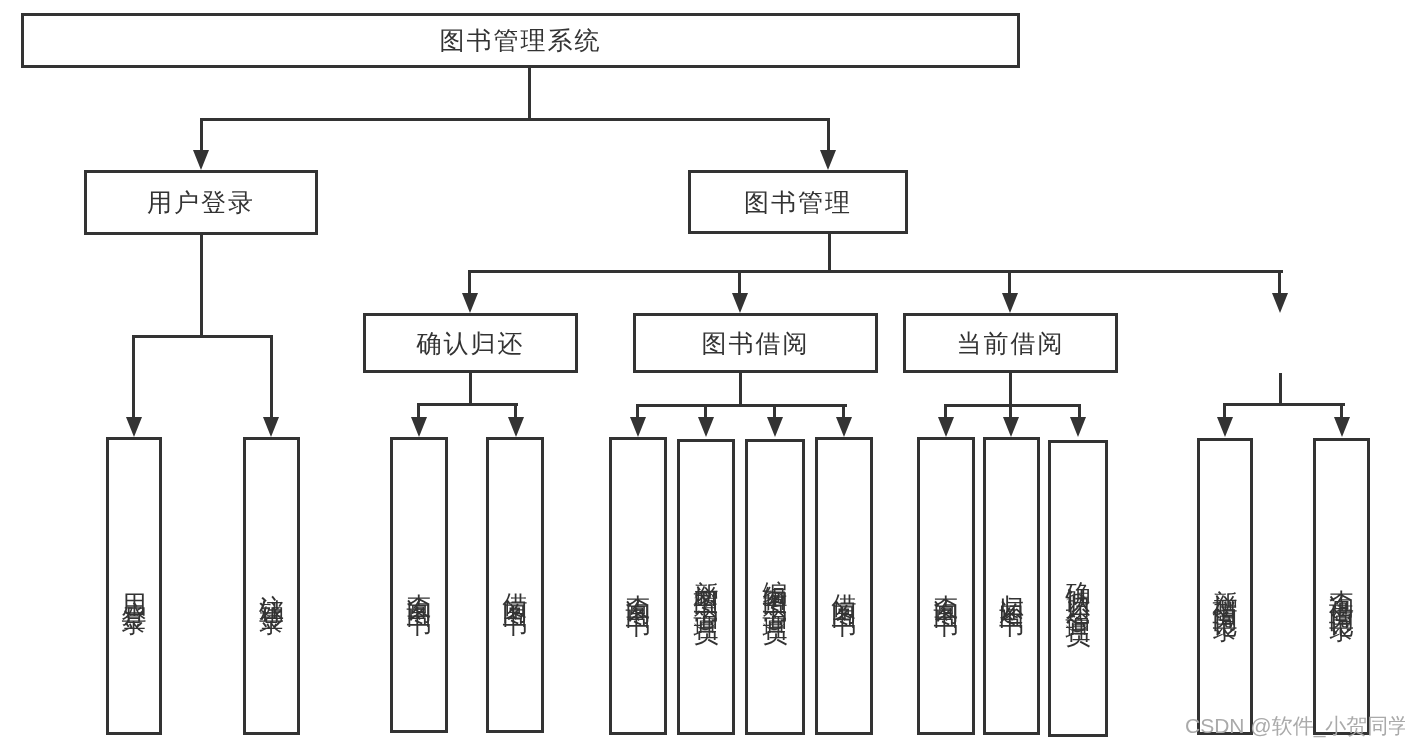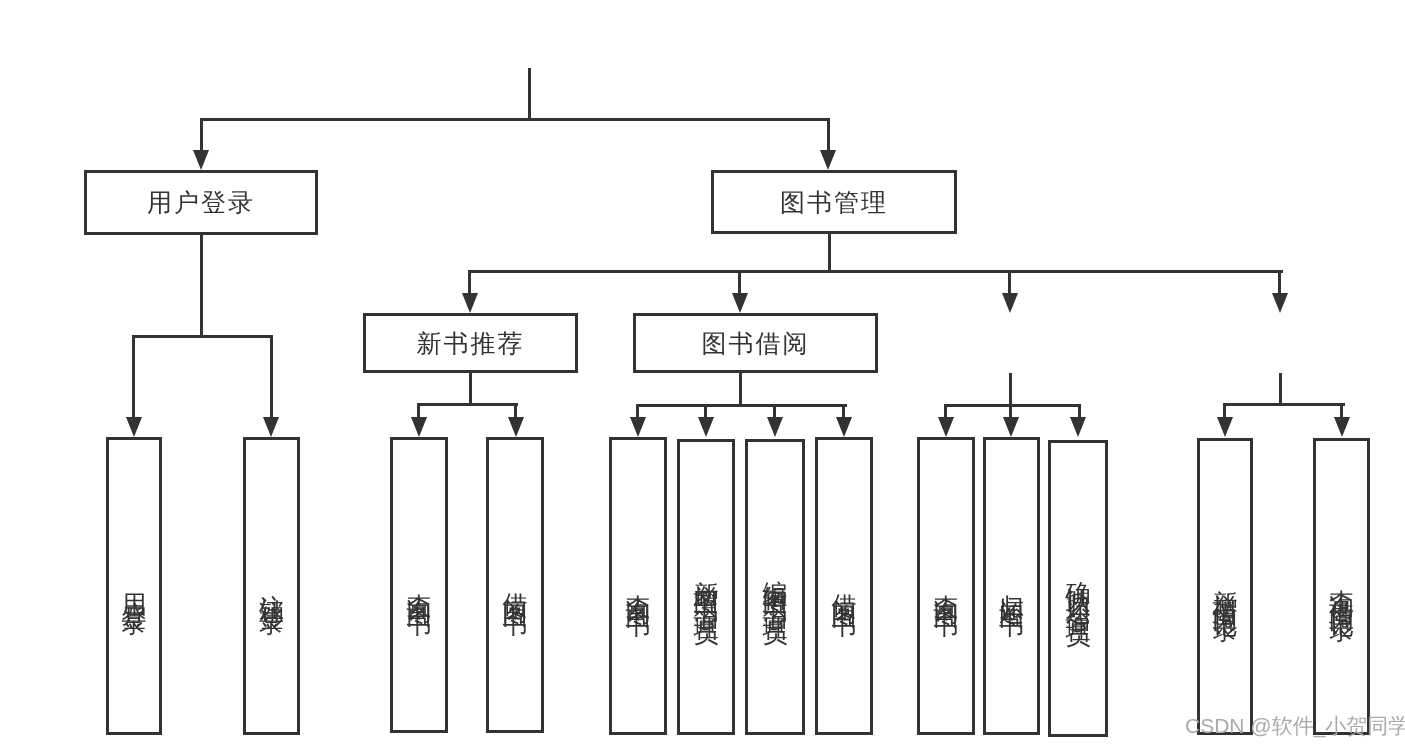--- a/index.html
+++ b/index.html
@@ -49,32 +49,35 @@
     color: #aaaaaa;
     z-index: 5;
     white-space: nowrap;
   }
 </style>
 </head>
 <body>
 
 <div class="stage">
 
+  <div class="node horizontal" style="left:21px; top:13px; width:999px; height:55px;">
+    <span>图书管理系统</span>
+  </div>
 
   <div class="line" style="left:528px; top:68px; width:3px; height:53px;"></div>
   <div class="line" style="left:200px; top:118px; width:630px; height:3px;"></div>
   <div class="line" style="left:200px; top:118px; width:3px; height:32px;"></div>
   <div class="line" style="left:827px; top:118px; width:3px; height:32px;"></div>
   <div class="arrow" style="left:193px; top:150px;"></div>
   <div class="arrow" style="left:820px; top:150px;"></div>
 
   <div class="node horizontal" style="left:84px; top:170px; width:234px; height:65px;">
     <span>用户登录</span>
   </div>
-  <div class="node horizontal" style="left:711px; top:170px; width:246px; height:64px;">
+  <div class="node horizontal" style="left:688px; top:170px; width:220px; height:64px;">
     <span>图书管理</span>
   </div>
 
   <div class="line" style="left:200px; top:235px; width:3px; height:103px;"></div>
   <div class="line" style="left:132px; top:335px; width:141px; height:3px;"></div>
   <div class="line" style="left:132px; top:335px; width:3px; height:82px;"></div>
   <div class="line" style="left:270px; top:335px; width:3px; height:82px;"></div>
   <div class="arrow" style="left:126px; top:417px;"></div>
   <div class="arrow" style="left:263px; top:417px;"></div>
 
@@ -83,24 +86,27 @@
   <div class="line" style="left:468px; top:270px; width:3px; height:23px;"></div>
   <div class="line" style="left:738px; top:270px; width:3px; height:23px;"></div>
   <div class="line" style="left:1008px; top:270px; width:3px; height:23px;"></div>
   <div class="line" style="left:1278px; top:270px; width:3px; height:23px;"></div>
   <div class="arrow" style="left:462px; top:293px;"></div>
   <div class="arrow" style="left:732px; top:293px;"></div>
   <div class="arrow" style="left:1002px; top:293px;"></div>
   <div class="arrow" style="left:1272px; top:293px;"></div>
 
   <div class="node horizontal" style="left:363px; top:313px; width:215px; height:60px;">
-    <span>新书推荐</span>
+    <span>确认归还</span>
   </div>
   <div class="node horizontal" style="left:633px; top:313px; width:245px; height:60px;">
     <span>图书借阅</span>
+  </div>
+  <div class="node horizontal" style="left:903px; top:313px; width:215px; height:60px;">
+    <span>当前借阅</span>
   </div>
 
   <div class="line" style="left:469px; top:373px; width:3px; height:33px;"></div>
   <div class="line" style="left:417px; top:403px; width:101px; height:3px;"></div>
   <div class="line" style="left:417px; top:403px; width:3px; height:14px;"></div>
   <div class="line" style="left:514px; top:403px; width:3px; height:14px;"></div>
   <div class="arrow" style="left:411px; top:417px;"></div>
   <div class="arrow" style="left:508px; top:417px;"></div>
 
   <div class="line" style="left:739px; top:373px; width:3px; height:34px;"></div>

